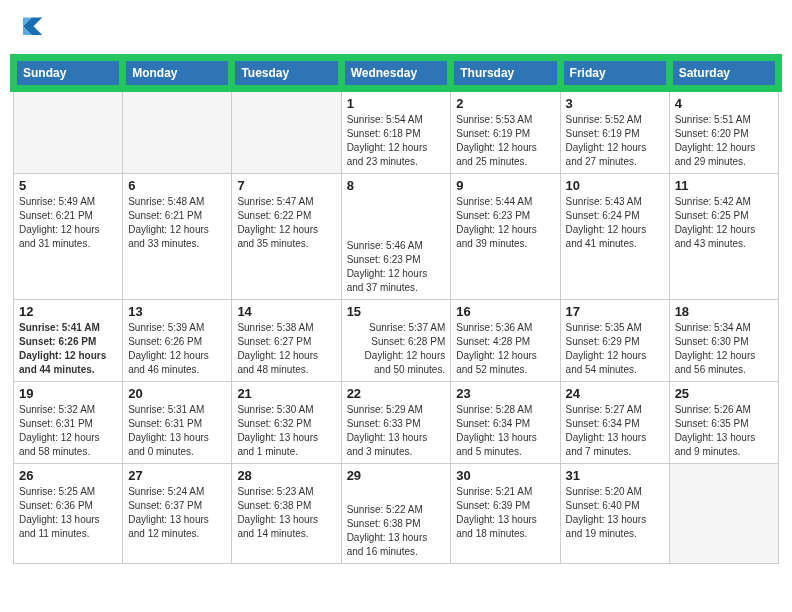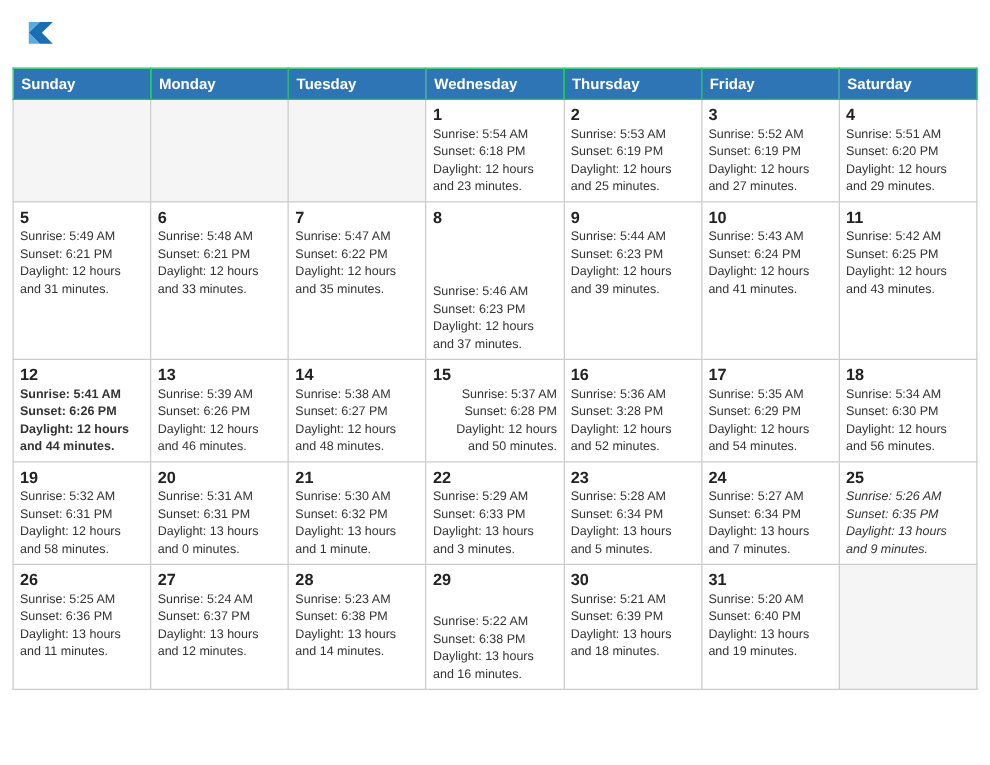--- a/index.html
+++ b/index.html
@@ -51,21 +51,21 @@
       border-collapse: collapse;
       font-size: 10.5px;
     }
     .calendar th {
       background-color: #2e75b6;
       color: #fff;
       text-align: left;
       padding: 5px 6px;
       font-size: 12px;
       font-weight: bold;
-      border: 1px solid #22c55e;
+      border: 7px solid #22c55e;
     }
     .calendar td {
       border: 1px solid #ccc;
       vertical-align: top;
       padding: 4px 5px;
       width: 110px;
       min-height: 70px;
       color: #222;
       background: #fff;
     }
@@ -226,21 +226,21 @@
         <td>
           <div class="day-number">15</div>
           <div class="day-info" style="white-space: pre-line; text-align: right;">Sunrise: 5:37 AM
 Sunset: 6:28 PM
 Daylight: 12 hours
 and 50 minutes.</div>
         </td>
         <td>
           <div class="day-number">16</div>
           <div class="day-info" style="white-space: pre-line;">Sunrise: 5:36 AM
-Sunset: 3:28 PM
+Sunset: 4:28 PM
 Daylight: 12 hours
 and 52 minutes.</div>
         </td>
         <td>
           <div class="day-number">17</div>
           <div class="day-info" style="white-space: pre-line;">Sunrise: 5:35 AM
 Sunset: 6:29 PM
 Daylight: 12 hours
 and 54 minutes.</div>
         </td>
@@ -290,21 +290,21 @@
         </td>
         <td>
           <div class="day-number">24</div>
           <div class="day-info" style="white-space: pre-line;">Sunrise: 5:27 AM
 Sunset: 6:34 PM
 Daylight: 13 hours
 and 7 minutes.</div>
         </td>
         <td>
           <div class="day-number">25</div>
-          <div class="day-info" style="white-space: pre-line; font-style: italic;">Sunrise: 5:26 AM
+          <div class="day-info" style="white-space: pre-line;">Sunrise: 5:26 AM
 Sunset: 6:35 PM
 Daylight: 13 hours
 and 9 minutes.</div>
         </td>
       </tr>
       <tr>
         <td>
           <div class="day-number">26</div>
           <div class="day-info" style="white-space: pre-line;">Sunrise: 5:25 AM
 Sunset: 6:36 PM

